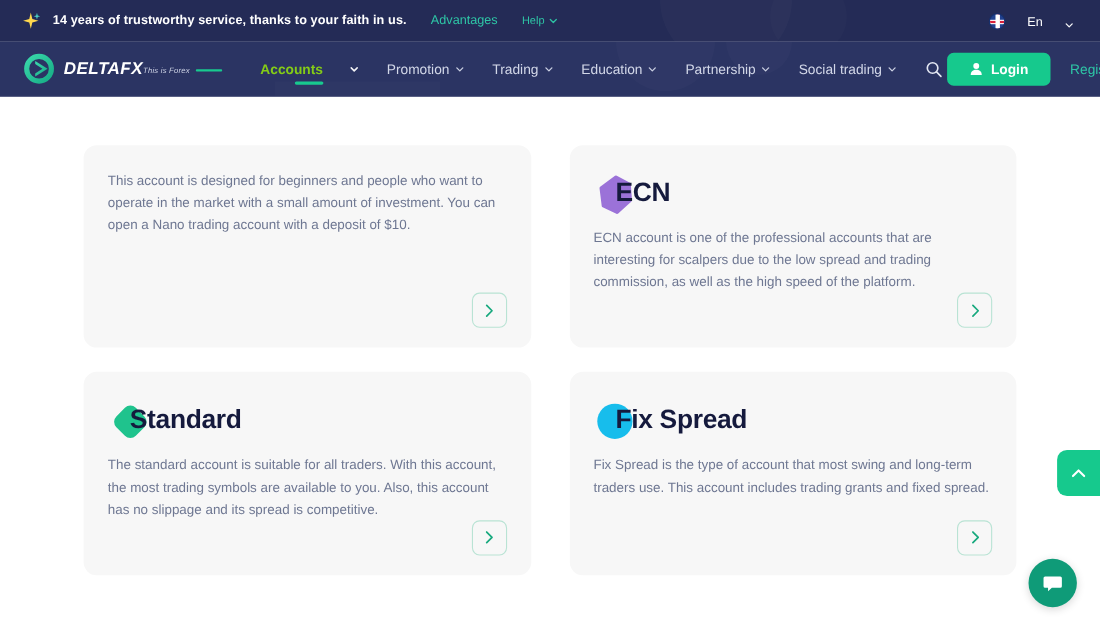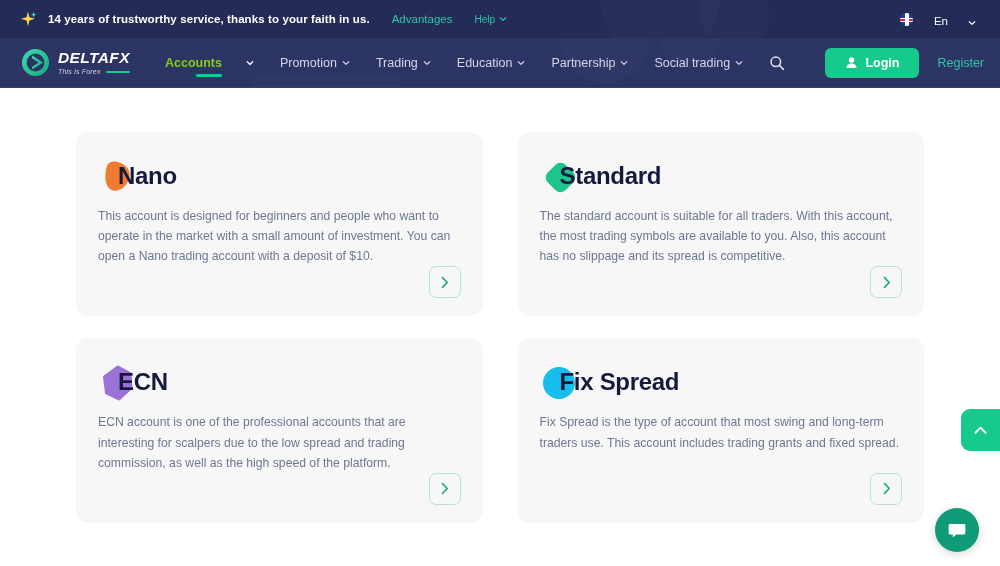--- a/index.html
+++ b/index.html
@@ -120,21 +120,21 @@
 
   .logo {
     display: flex;
     align-items: center;
     gap: 7px;
     margin-right: 22px;
     cursor: pointer;
     z-index: 2;
   }
   .logo-mark { width: 31px; height: 31px; flex: 0 0 auto; }
-  .logo-text { display: flex; flex-direction: column; line-height: 1; }
+  .logo-text { display: flex; line-height: 1; }
   .logo-name {
     color: #ffffff;
     font-size: 15.5px;
     font-weight: bold;
     letter-spacing: .4px;
     font-style: italic;
   }
   .logo-tag {
     display: flex; align-items: center; gap: 5px;
     margin-top: 3px;
@@ -401,57 +401,51 @@
       <span>Login</span>
     </button>
     <span class="register-link">Register</span>
   </div>
 </div>
 
 <div class="main">
   <div class="card-grid">
 
     <div class="card">
-      <div class="card-head">
-        <svg class="card-blob" viewBox="0 0 40 40">
-          <path d="M8.5 10.5 C10 4.5 16 2.8 23.5 6.5 C31 10.2 34 17 30 24.5 C26 32 18 36.5 12 32 C6 27.5 7 16.5 8.5 10.5 Z" fill="#ef7a33"></path>
-        </svg>
-        <span class="card-title">Nano</span>
-      </div>
       <p class="card-desc">This account is designed for beginners and people who want to operate in the market with a small amount of investment. You can open a Nano trading account with a deposit of $10.</p>
       <div class="card-action">
         <svg width="13" height="13" viewBox="0 0 14 14">
           <path d="M4.8 1.8 L10 7 L4.8 12.2" fill="none" stroke="#18a97e" stroke-width="1.7" stroke-linecap="round" stroke-linejoin="round"></path>
         </svg>
       </div>
     </div>
 
     <div class="card">
       <div class="card-head">
         <svg class="card-blob" viewBox="0 0 40 40">
-          <rect x="8" y="8" width="25" height="25" rx="7" transform="rotate(45 20.5 20.5)" fill="#1fc38d"></rect>
-        </svg>
-        <span class="card-title">Standard</span>
-      </div>
-      <p class="card-desc">The standard account is suitable for all traders. With this account, the most trading symbols are available to you. Also, this account has no slippage and its spread is competitive.</p>
+          <path d="M20 4 L32 10.5 L33 25 L21 36 L8.5 30 L6.5 14 Z" fill="#9b72d8" stroke="#9b72d8" stroke-width="3" stroke-linejoin="round"></path>
+        </svg>
+        <span class="card-title">ECN</span>
+      </div>
+      <p class="card-desc">ECN account is one of the professional accounts that are interesting for scalpers due to the low spread and trading commission, as well as the high speed of the platform.</p>
       <div class="card-action">
         <svg width="13" height="13" viewBox="0 0 14 14">
           <path d="M4.8 1.8 L10 7 L4.8 12.2" fill="none" stroke="#18a97e" stroke-width="1.7" stroke-linecap="round" stroke-linejoin="round"></path>
         </svg>
       </div>
     </div>
 
     <div class="card">
       <div class="card-head">
         <svg class="card-blob" viewBox="0 0 40 40">
-          <path d="M20 4 L32 10.5 L33 25 L21 36 L8.5 30 L6.5 14 Z" fill="#9b72d8" stroke="#9b72d8" stroke-width="3" stroke-linejoin="round"></path>
-        </svg>
-        <span class="card-title">ECN</span>
-      </div>
-      <p class="card-desc">ECN account is one of the professional accounts that are interesting for scalpers due to the low spread and trading commission, as well as the high speed of the platform.</p>
+          <rect x="8" y="8" width="25" height="25" rx="7" transform="rotate(45 20.5 20.5)" fill="#1fc38d"></rect>
+        </svg>
+        <span class="card-title">Standard</span>
+      </div>
+      <p class="card-desc">The standard account is suitable for all traders. With this account, the most trading symbols are available to you. Also, this account has no slippage and its spread is competitive.</p>
       <div class="card-action">
         <svg width="13" height="13" viewBox="0 0 14 14">
           <path d="M4.8 1.8 L10 7 L4.8 12.2" fill="none" stroke="#18a97e" stroke-width="1.7" stroke-linecap="round" stroke-linejoin="round"></path>
         </svg>
       </div>
     </div>
 
     <div class="card">
       <div class="card-head">
         <svg class="card-blob" viewBox="0 0 40 40">

